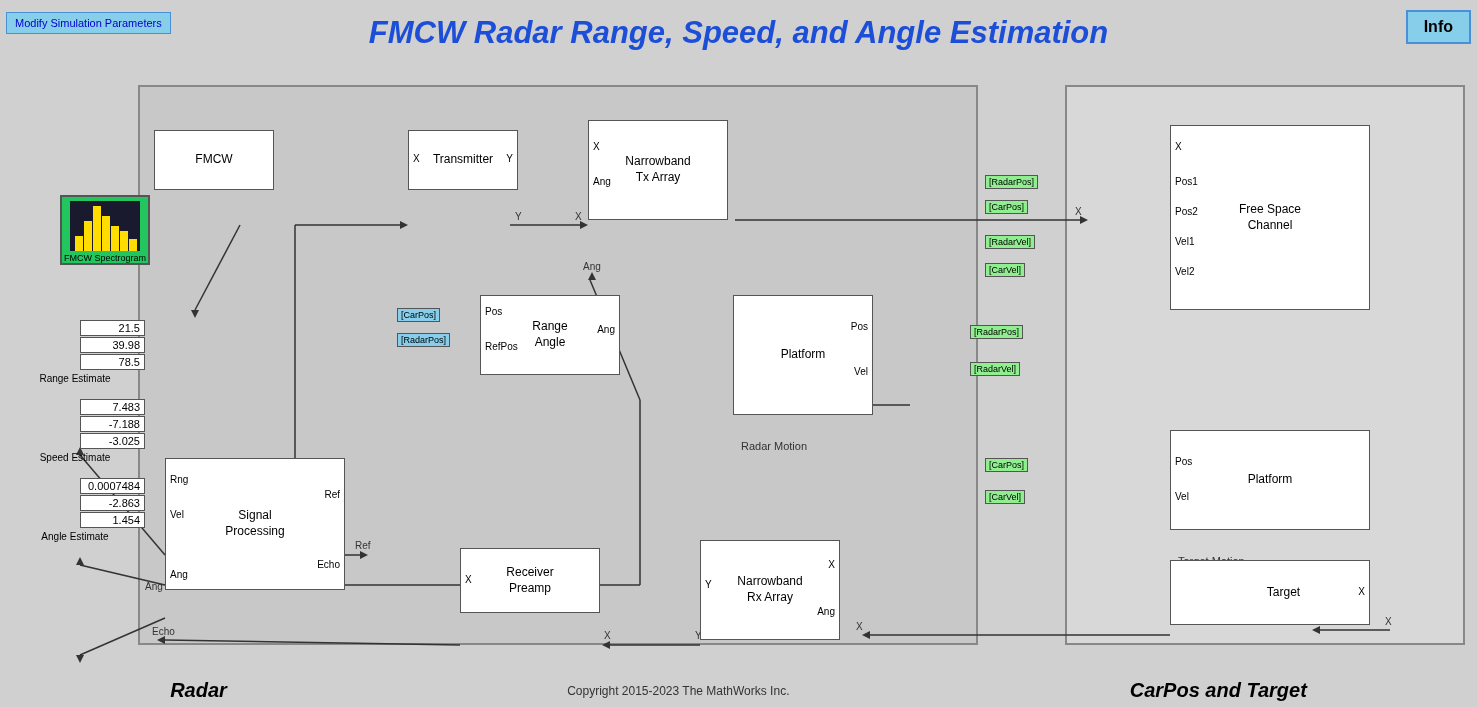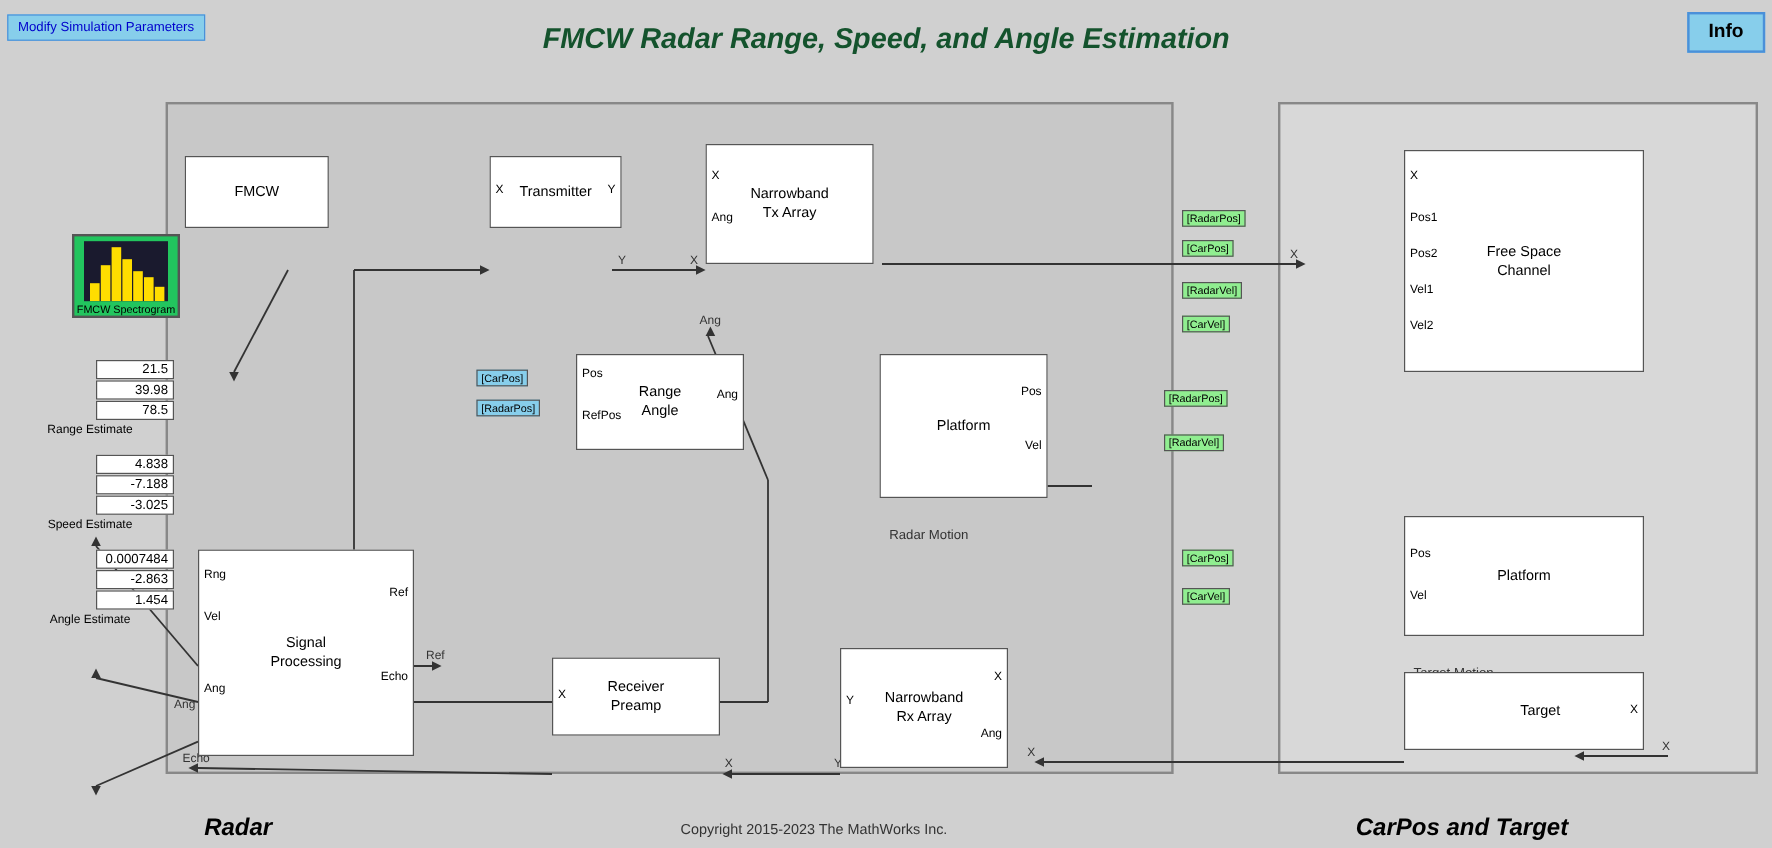--- a/index.html
+++ b/index.html
@@ -30,24 +30,24 @@
       background: #87ceeb;
       border: 1px solid #4a90d9;
       padding: 4px 8px;
       font-size: 11px;
       color: #0000cc;
       cursor: pointer;
       white-space: nowrap;
     }
 
     #main-title {
-      font-size: 24px;
+      font-size: 31px;
       font-weight: bold;
       font-style: italic;
-      color: #14532d;
+      color: #1d4ed8;
       text-align: center;
     }
 
     #info-btn {
       position: absolute;
       right: 6px;
       top: 10px;
       background: #87ceeb;
       border: 2px solid #4a90d9;
       padding: 6px 16px;
@@ -60,20 +60,21 @@
     
     #left-panel {
       position: absolute;
       left: 5px;
       top: 300px;
       width: 140px;
     }
 
     .estimate-group {
       margin-bottom: 12px;
+      margin-top: 20px;
     }
 
     .estimate-box {
       border: 1px solid #555;
       background: white;
       padding: 1px 4px;
       font-size: 11px;
       text-align: right;
       margin-bottom: 1px;
       min-width: 65px;
@@ -328,21 +329,21 @@
   <span style="position:absolute;right:4px;top:28px;font-size:10px;">Ang</span>
 </div>
 
 <div class="block" style="left:733px; top:295px; width:140px; height:120px;">
   <span class="block-label">Platform</span>
   <span style="position:absolute;right:4px;top:25px;font-size:10px;">Pos</span>
   <span style="position:absolute;right:4px;top:70px;font-size:10px;">Vel</span>
 </div>
 <div style="position:absolute;left:741px;top:440px;font-size:11px;color:#333;">Radar Motion</div>
 
-<div class="block" style="left:165px; top:458px; width:180px; height:172px;">
+<div class="block" style="left:165px; top:458px; width:180px; height:132px;">
   <span style="position:absolute;left:4px;top:15px;font-size:10px;">Rng</span>
   <span style="position:absolute;left:4px;top:50px;font-size:10px;">Vel</span>
   <span style="position:absolute;left:4px;top:110px;font-size:10px;">Ang</span>
   <span style="position:absolute;right:4px;top:30px;font-size:10px;">Ref</span>
   <span style="position:absolute;right:4px;top:100px;font-size:10px;">Echo</span>
   <span class="block-label" style="white-space:pre-line;">Signal
 Processing</span>
 </div>
 
 <div class="block" style="left:460px; top:548px; width:140px; height:65px;">
@@ -404,21 +405,21 @@
     <div class="estimate-values">
       <div class="estimate-box">21.5</div>
       <div class="estimate-box">39.98</div>
       <div class="estimate-box">78.5</div>
     </div>
     <span class="estimate-label">Range Estimate</span>
   </div>
 
   <div class="estimate-group" style="margin-top:15px;">
     <div class="estimate-values">
-      <div class="estimate-box">4.838</div>
+      <div class="estimate-box">7.483</div>
       <div class="estimate-box">-7.188</div>
       <div class="estimate-box">-3.025</div>
     </div>
     <span class="estimate-label">Speed Estimate</span>
   </div>
 
   <div class="estimate-group" style="margin-top:15px;">
     <div class="estimate-values">
       <div class="estimate-box">0.0007484</div>
       <div class="estimate-box">-2.863</div>

